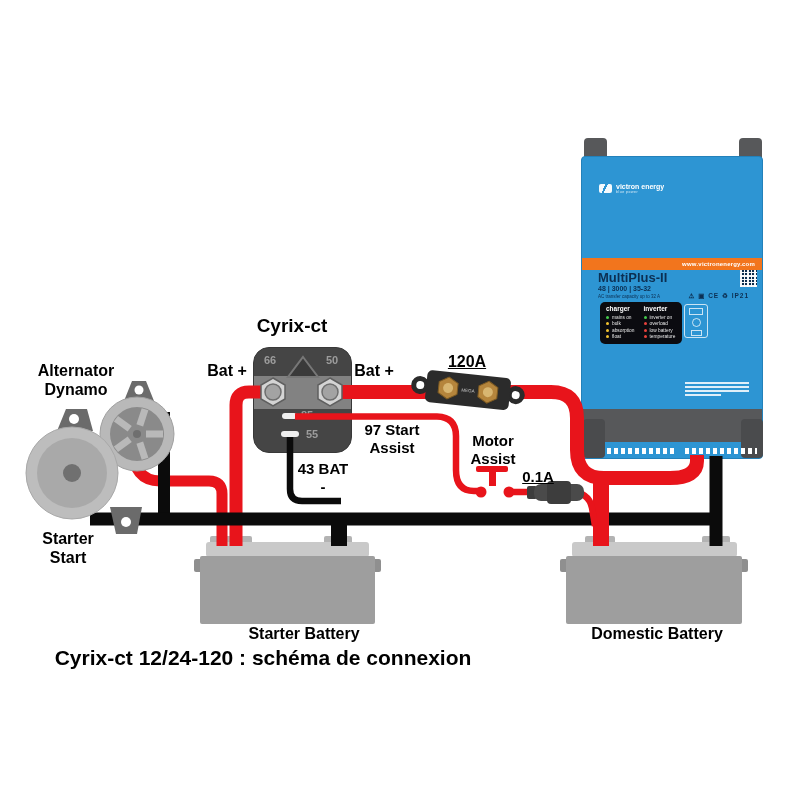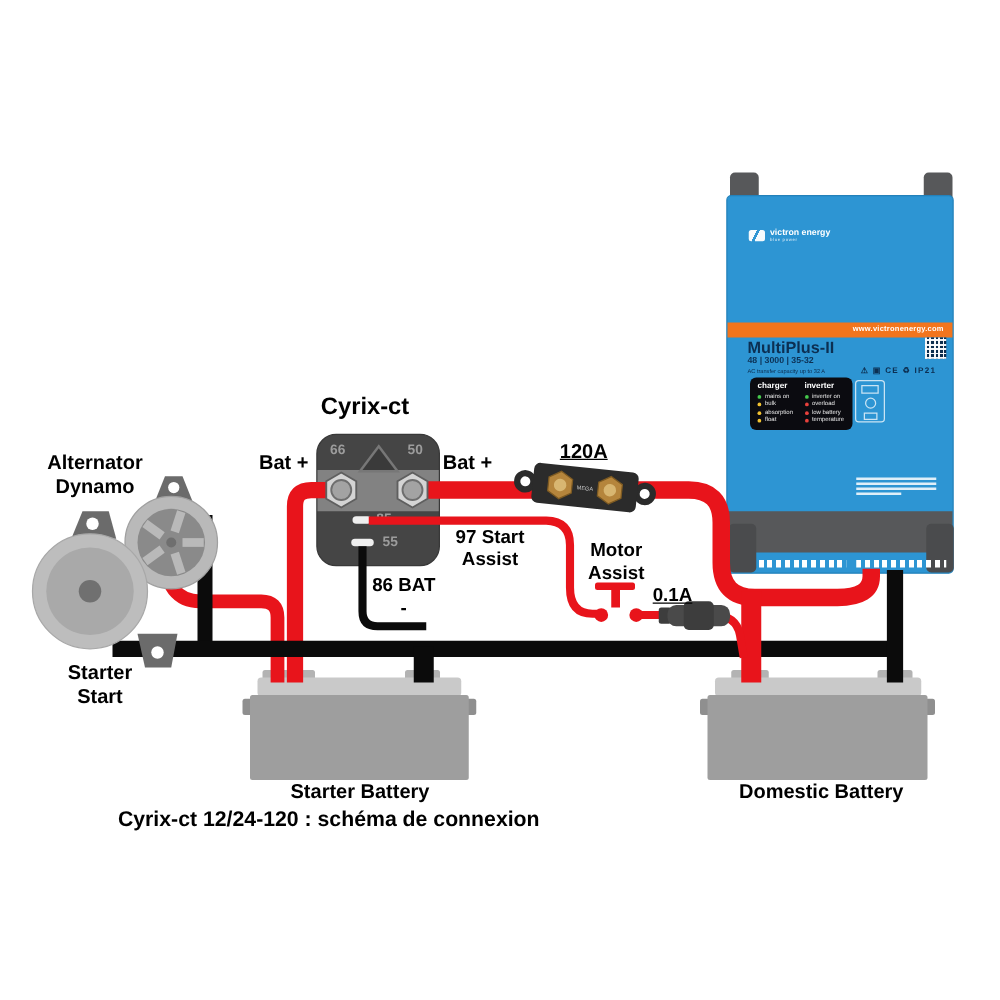--- a/index.html
+++ b/index.html
@@ -2,21 +2,21 @@
 <html><head>
 <meta charset="utf-8">
 <style>
   html,body{margin:0;padding:0;background:#fff;}
   .stage{position:relative;width:800px;height:746px;background:#ffffff;overflow:hidden;
          font-family:"Liberation Sans",sans-serif;}
   svg.layer{position:absolute;left:0;top:0;}
   
   .lbl{position:absolute;font-weight:bold;color:#000;text-align:center;
        transform:translateX(-50%);line-height:1.17;white-space:nowrap;}
-  .s15{font-size:15px}.s16{font-size:16px}.s17{font-size:17px}.s19{font-size:19px}
+  .s15{font-size:15px}.s16{font-size:16px}.s17{font-size:21px}.s19{font-size:19px}
   
   .relay-body{position:absolute;left:253px;top:347px;width:99px;height:106px;
               background:#454545;border-radius:16px;border:1px solid #383838;box-sizing:border-box;z-index:1;}
   .relay-band{position:absolute;left:0;top:28px;width:100%;height:33px;background:#828282;}
   .relay-slot{position:absolute;background:#efefef;border-radius:3px;height:6px;}
   .relay-num{position:absolute;color:#9c9c9c;font-weight:bold;font-size:11px;z-index:1;}
   
   .bat-lid{position:absolute;background:#c9c9c9;border-radius:3px;height:15px;z-index:1;}
   .bat-body{position:absolute;background:#9e9e9e;border-radius:2px;height:68px;z-index:1;}
   .bat-nub{position:absolute;background:#8f8f8f;width:11px;height:13px;border-radius:2px;z-index:1;}
@@ -242,38 +242,38 @@
       <rect x="527" y="486" width="10" height="13" rx="2" fill="#3d3d3d"></rect>
       <rect x="534" y="484" width="50" height="17" rx="7" fill="#4a4a4a"></rect>
       <rect x="547" y="481" width="24" height="23" rx="4" fill="#3d3d3d"></rect>
     </g>
   </svg>
 
   <div class="lbl s16" style="left:76px;top:362px;z-index:4;">
     <div>Alternator</div>
     <div>Dynamo</div>
   </div>
-  <div class="lbl s16" style="left:80px;top:530px;z-index:4;">
+  <div class="lbl s16" style="left:68px;top:530px;z-index:4;">
     <div>Starter</div>
     <div>Start</div>
   </div>
   <div class="lbl s19" style="left:292px;top:315px;z-index:4;">Cyrix-ct</div>
   <div class="lbl s16" style="left:227px;top:362px;z-index:4;">Bat +</div>
   <div class="lbl s16" style="left:374px;top:362px;z-index:4;">Bat +</div>
   <div class="lbl s16" style="left:467px;top:353px;z-index:4;text-decoration:underline;">120A</div>
   <div class="lbl s15" style="left:392px;top:421px;z-index:4;">
     <div>97 Start</div>
     <div>Assist</div>
   </div>
   <div class="lbl s15" style="left:493px;top:432px;z-index:4;">
     <div>Motor</div>
     <div>Assist</div>
   </div>
   <div class="lbl s15" style="left:538px;top:468px;z-index:4;text-decoration:underline;">0.1A</div>
   <div class="lbl s15" style="left:323px;top:460px;z-index:4;">
-    <div>86 BAT</div>
+    <div>43 BAT</div>
     <div>-</div>
   </div>
-  <div class="lbl s16" style="left:288px;top:625px;z-index:4;text-align:right;">Starter Battery</div>
+  <div class="lbl s16" style="left:304px;top:625px;z-index:4;text-align:right;">Starter Battery</div>
   <div class="lbl s16" style="left:657px;top:625px;z-index:4;">Domestic Battery</div>
   <div class="lbl s17" style="left:263px;top:646px;z-index:4;">Cyrix-ct 12/24-120 : schéma de connexion</div>
 
 </div>
 
 </body></html>

